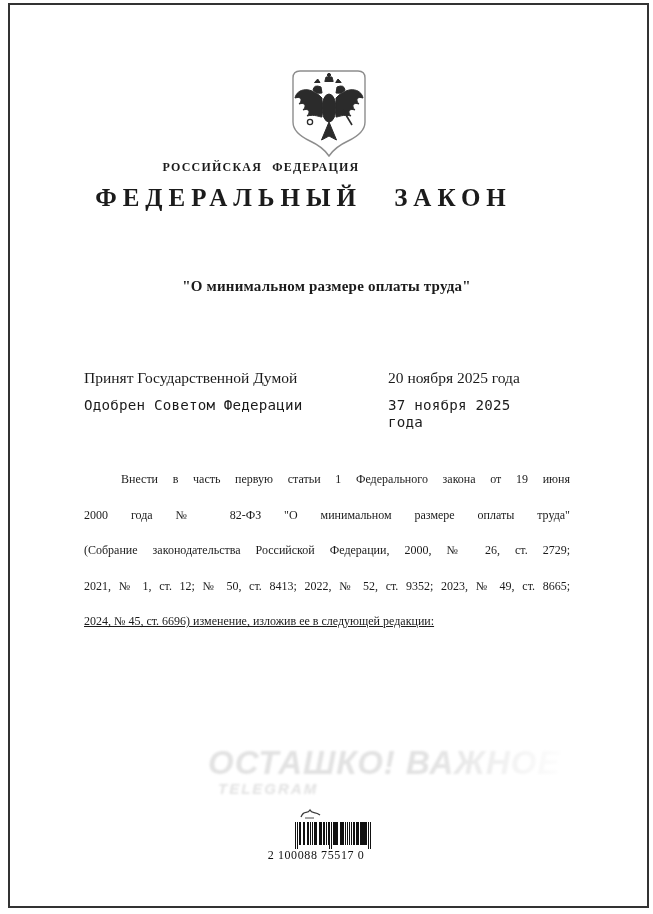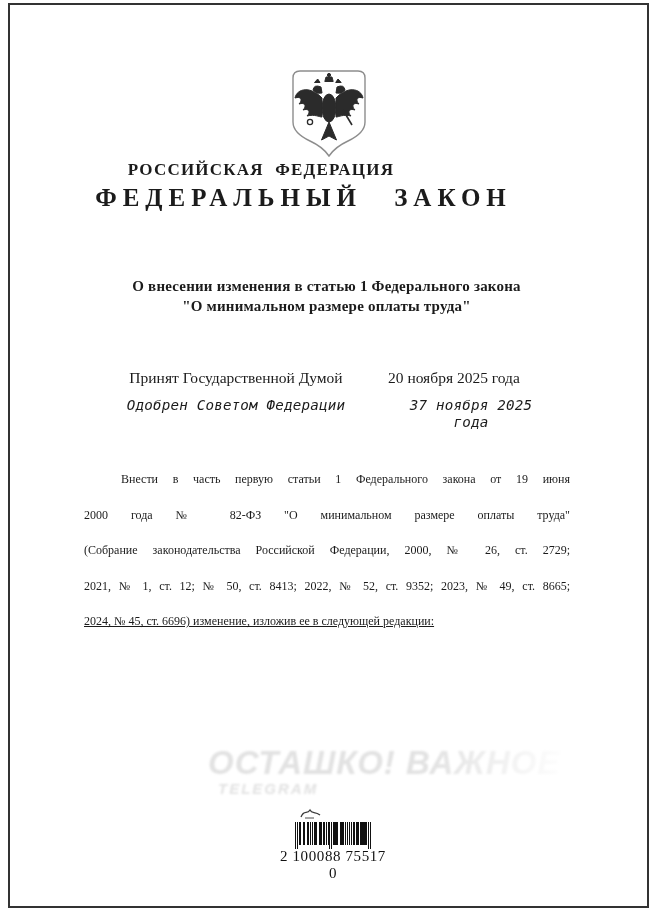--- a/index.html
+++ b/index.html
@@ -14,38 +14,38 @@
   .frame{
     position:absolute;left:8px;top:3px;width:641px;height:905px;
     box-sizing:border-box;border:2px solid #333333;
     pointer-events:none;
   }
   
   .emblem{position:absolute;left:291px;top:70px;width:76px;height:88px;}
   
   .country{
     position:absolute;left:0;top:160px;width:522px;text-align:center;
-    font-size:17px;font-weight:700;letter-spacing:1.2px;word-spacing:6px;
+    font-size:12px;font-weight:700;letter-spacing:1.2px;word-spacing:6px;
   }
   .doctype{
     position:absolute;left:0;top:184px;width:607px;text-align:center;
     font-size:25px;font-weight:700;letter-spacing:6px;word-spacing:20px;
   }
   
   .law-title{
     position:absolute;left:64px;top:276px;width:525px;text-align:center;
     font-size:15px;font-weight:700;line-height:20px;letter-spacing:0.2px;
   }
   
-  .adoption{position:absolute;left:84px;top:369px;width:470px;font-size:15.5px;text-align:center;}
+  .adoption{position:absolute;left:84px;top:369px;width:470px;font-size:15.5px;}
   .adoption .row{display:flex;line-height:17px;margin-bottom:11px;}
   .adoption .label{width:304px;flex:0 0 304px;}
   .adoption .row.typewriter{
     font-family:"DejaVu Sans Mono","Liberation Mono",monospace;
-    font-size:14.2px;letter-spacing:0.2px;font-style:italic;
+    font-size:14.2px;letter-spacing:0.2px;
   }
   
   .bodytext{
     position:absolute;left:84px;top:462px;width:486px;
     font-size:12px;
   }
   .bodytext .line{
     line-height:35.6px;
     text-align:justify;text-align-last:justify;
     white-space:normal;overflow:hidden;height:35.6px;
@@ -64,22 +64,22 @@
   .watermark .wm-sub{font-size:15px;line-height:16px;letter-spacing:2px;display:block;padding-left:10px;margin-top:1px;}
   .wm-fade{
     position:absolute;left:430px;top:742px;width:200px;height:62px;
     background:linear-gradient(90deg,rgba(255,255,255,0) 0%,#ffffff 70%);
     pointer-events:none;
   }
   
   .signature-mark{position:absolute;left:299px;top:806px;}
   .barcode{position:absolute;left:295px;top:822px;}
   .barcode-number{
-    position:absolute;left:277px;top:848px;width:112px;text-align:center;
-    font-family:"Liberation Serif",serif;font-size:15px;letter-spacing:0.6px;color:#111;
+    position:absolute;left:260px;top:848px;width:112px;text-align:center;
+    font-family:"Liberation Serif",serif;font-size:12px;letter-spacing:0.6px;color:#111;
   }
 </style>
 </head>
 <body>
 
 <div class="page">
   <div class="frame"></div>
 
   <div class="emblem">
     <svg width="76" height="88" viewBox="0 0 76 88" xmlns="http://www.w3.org/2000/svg">
@@ -98,21 +98,20 @@
         <circle cx="19" cy="52" r="2.6" fill="none" stroke-width="1.3"></circle>
         <line x1="52" y1="40" x2="61" y2="55" stroke-width="1.6"></line>
       </g>
     </svg>
   </div>
 
   <div class="country">РОССИЙСКАЯ ФЕДЕРАЦИЯ</div>
   <div class="doctype">ФЕДЕРАЛЬНЫЙ ЗАКОН</div>
 
   <div class="law-title">
-    <div>О внесении изменения в статью 1 Федерального закона</div>
     <div>"О минимальном размере оплаты труда"</div>
   </div>
 
   <div class="adoption">
     <div class="row">
       <span class="label">Принят Государственной Думой</span>
       <span class="date">20 ноября 2025 года</span>
     </div>
     <div class="row typewriter">
       <span class="label">Одобрен Советом Федерации</span>

